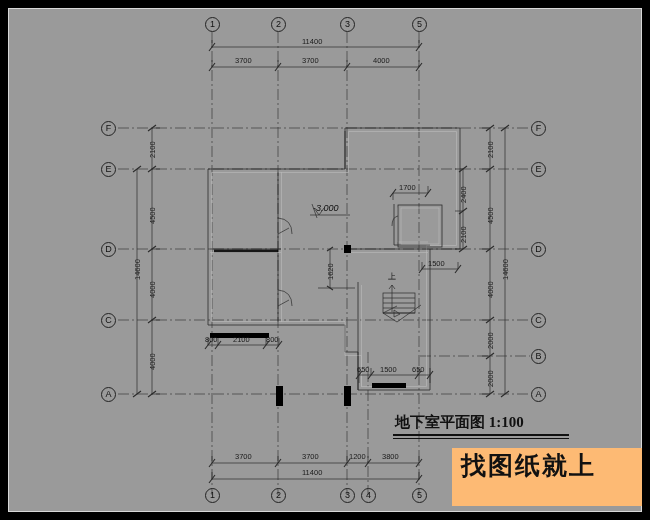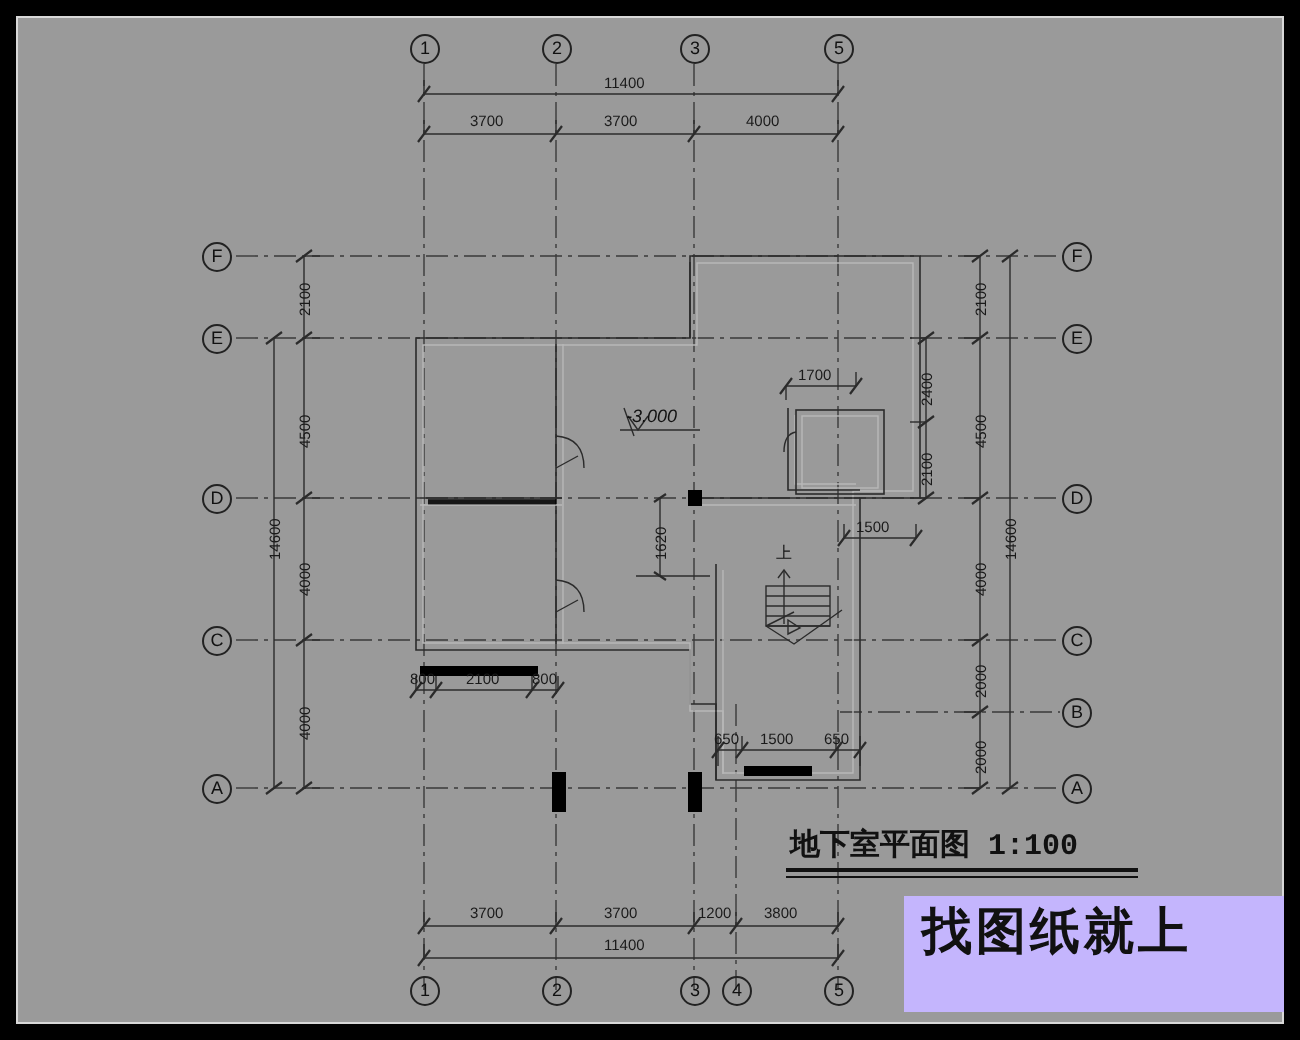--- a/index.html
+++ b/index.html
@@ -11,27 +11,27 @@
   #canvas{position:absolute;left:0;top:0;width:650px;height:520px;}
   .lbl{position:absolute;color:#1a1a1a;font-size:7.5px;line-height:1;
        white-space:nowrap;letter-spacing:0px;}
   .lbl.v{transform-origin:0 0;transform:rotate(-90deg);}
   .bubc{position:absolute;width:15px;height:15px;border:1.6px solid #222;
         border-radius:50%;box-sizing:border-box;}
   .bubn{position:absolute;width:15px;height:15px;color:#111;font-size:9px;
         text-align:center;line-height:15px;}
   #title{position:absolute;left:395px;top:413px;color:#111;font-size:15px;
          font-weight:bold;white-space:nowrap;
-         font-family:Liberation Mono, monospace;}
+         font-family:Liberation Serif, serif;}
   #titlerule{position:absolute;left:393px;top:434px;width:176px;height:0;
              border-top:2px solid #111;}
   #titlerule2{position:absolute;left:393px;top:438px;width:176px;height:0;
               border-top:1px solid #111;}
   #wm{position:absolute;left:452px;top:448px;width:190px;height:58px;
-      background:#c4b5fd;overflow:hidden;}
+      background:#fdba74;overflow:hidden;}
   #wm .cn{position:absolute;left:9px;top:1px;font-size:25px;font-weight:bold;
           color:#111;letter-spacing:2px;
           font-family:"DejaVu Sans","Liberation Sans",sans-serif;}
   #wm .en{position:absolute;left:9px;top:31px;font-size:21px;font-weight:bold;
           color:#1616c8;letter-spacing:0px;
           font-family:"DejaVu Serif","Liberation Serif",serif;}
   .elev{position:absolute;color:#111;font-size:9px;white-space:nowrap;}
 </style>
 </head>
 <body>

